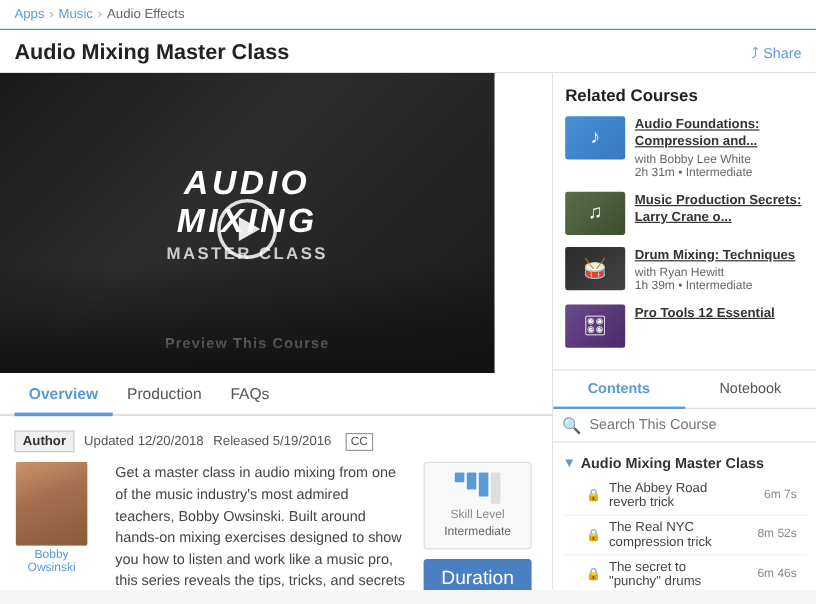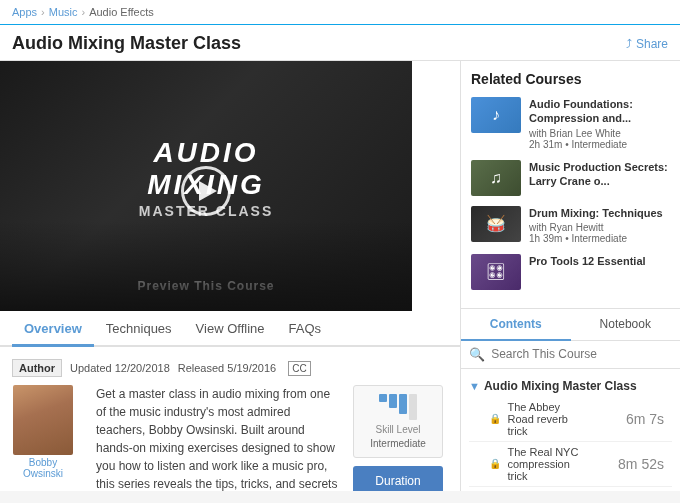--- a/index.html
+++ b/index.html
@@ -55,62 +55,62 @@
     .right-sidebar { flex: 0 0 220px; border-left: 1px solid #e0e0e0; background: #fff; overflow-y: auto; }
     .related-courses-section { padding: 10px 10px 8px; }
     .related-title { font-size: 14px; font-weight: bold; color: #222; margin-bottom: 10px; }
     .related-item { display: flex; gap: 8px; margin-bottom: 10px; align-items: flex-start; }
     .related-thumb { width: 50px; height: 36px; background: #888; flex-shrink: 0; border-radius: 2px; overflow: hidden; }
     .thumb-1 { background: linear-gradient(135deg, #4a90d9 0%, #357abd 100%); }
     .thumb-2 { background: linear-gradient(135deg, #5a6e4a 0%, #3d4d30 100%); }
     .thumb-3 { background: linear-gradient(135deg, #2a2a2a 0%, #444 100%); }
     .thumb-4 { background: linear-gradient(135deg, #6a4a8a 0%, #4a2a6a 100%); }
     .related-info { flex: 1; }
-    .related-course-title { font-size: 11px; font-weight: bold; color: #333; line-height: 1.3; margin-bottom: 2px; }
+    .related-course-title { font-size: 11px; font-weight: bold; color: #333; line-height: 1.3; margin-bottom: 2px; text-decoration: underline; }
     .related-meta { font-size: 10px; color: #666; }
 
     
     .content-tabs { display: flex; border-bottom: 1px solid #e0e0e0; justify-content: space-between; }
     .content-tab { flex: 1; text-align: center; padding: 8px 4px; font-size: 12px; cursor: pointer; color: #555; border-bottom: 2px solid transparent; margin-bottom: -1px; }
     .content-tab.active { color: #5b9bd5; border-bottom-color: #5b9bd5; font-weight: 600; }
 
     
     .course-search { padding: 6px 8px; display: flex; align-items: center; gap: 6px; border-bottom: 1px solid #e0e0e0; }
     .search-icon-sm { color: #888; font-size: 13px; }
     .search-input-sm { border: none; outline: none; font-size: 12px; color: #555; background: transparent; width: 100%; }
 
     
     .course-tree { padding: 4px 0; }
     .tree-section { padding: 6px 8px; }
     .tree-section-title { font-size: 12px; font-weight: bold; color: #333; display: flex; align-items: center; gap: 4px; margin-bottom: 4px; }
     .tree-arrow { color: #5b9bd5; font-size: 11px; }
     .tree-item { padding: 4px 8px 4px 20px; font-size: 11px; color: #444; display: flex; align-items: center; gap: 6px; border-bottom: 1px solid #f0f0f0; }
     .lock-icon { color: #aaa; font-size: 10px; }
     .tree-item-title { flex: 1; }
-    .tree-item-duration { color: #888; font-size: 14px; white-space: nowrap; margin-left: 32px; }
+    .tree-item-duration { color: #888; font-size: 10px; white-space: nowrap; margin-left: 32px; }
 
     
     .left-bottom { display: flex; }
     .stats-area { width: 100px; padding: 0 10px 10px; display: flex; flex-direction: column; gap: 8px; align-items: center; }
     .stat-box { background: #f8f8f8; border: 1px solid #ddd; border-radius: 3px; padding: 8px; text-align: center; width: 90px; }
     .stat-label { font-size: 10px; color: #888; margin-bottom: 3px; }
     .stat-sub { font-size: 10px; color: #666; }
 
     
     .skill-bars { display: flex; gap: 2px; justify-content: center; margin-bottom: 4px; }
     .skill-bar { width: 8px; border-radius: 1px; }
     .skill-bar.filled { background: #5b9bd5; }
     .skill-bar.empty { background: #ddd; }
     .skill-bar.h1 { height: 8px; }
     .skill-bar.h2 { height: 14px; }
     .skill-bar.h3 { height: 20px; }
     .skill-bar.h4 { height: 26px; }
 
     .duration-box { background: #4a7fc1; color: #fff; border-radius: 3px; padding: 8px; text-align: center; width: 90px; }
-    .duration-label { font-size: 12px; margin-bottom: 2px; }
+    .duration-label { font-size: 16px; margin-bottom: 2px; }
     .duration-value { font-size: 16px; font-weight: bold; }
   </style>
 </head>
 <body>
 
 <div class="breadcrumb">
   <a>Apps</a>
   <span class="sep">›</span>
   <a>Music</a>
   <span class="sep">›</span>
@@ -138,22 +138,21 @@
         <div class="play-circle">
           <div class="play-triangle"></div>
         </div>
         <div class="preview-label">Preview This Course</div>
         <div class="mixing-hands"></div>
       </div>
     </div>
 
     <div class="course-tabs">
       <div class="course-tab active">Overview</div>
-      <div class="course-tab">Techniques</div>
-      <div class="course-tab">View Offline</div>
+      <div class="course-tab">Production</div>
       <div class="course-tab">FAQs</div>
     </div>
 
     <div class="author-section">
       <div class="author-meta">
         <span class="author-label">Author</span>
         <span class="updated-text">Updated 12/20/2018</span>
         <span class="released-text">Released 5/19/2016</span>
         <span class="cc-badge">CC</span>
       </div>
@@ -200,21 +199,21 @@
     <div class="related-courses-section">
       <div class="related-title">Related Courses</div>
 
       <div class="related-item">
         <div class="related-thumb thumb-1" style="background:linear-gradient(135deg,#4a90d9,#357abd); display:flex;align-items:center;justify-content:center;">
           <span style="color:#fff;font-size:16px;">♪</span>
         </div>
         <div class="related-info">
           <div class="related-course-title">Audio Foundations: Compression and...</div>
           <div class="related-meta">
-            <span>with Brian Lee White</span><br>
+            <span>with Bobby Lee White</span><br>
             <span>2h 31m</span>
             <span> • </span>
             <span>Intermediate</span>
           </div>
         </div>
       </div>
 
       <div class="related-item">
         <div class="related-thumb thumb-2" style="background:linear-gradient(135deg,#5a6e4a,#3d4d30); display:flex;align-items:center;justify-content:center;">
           <span style="color:#fff;font-size:16px;">♫</span>

